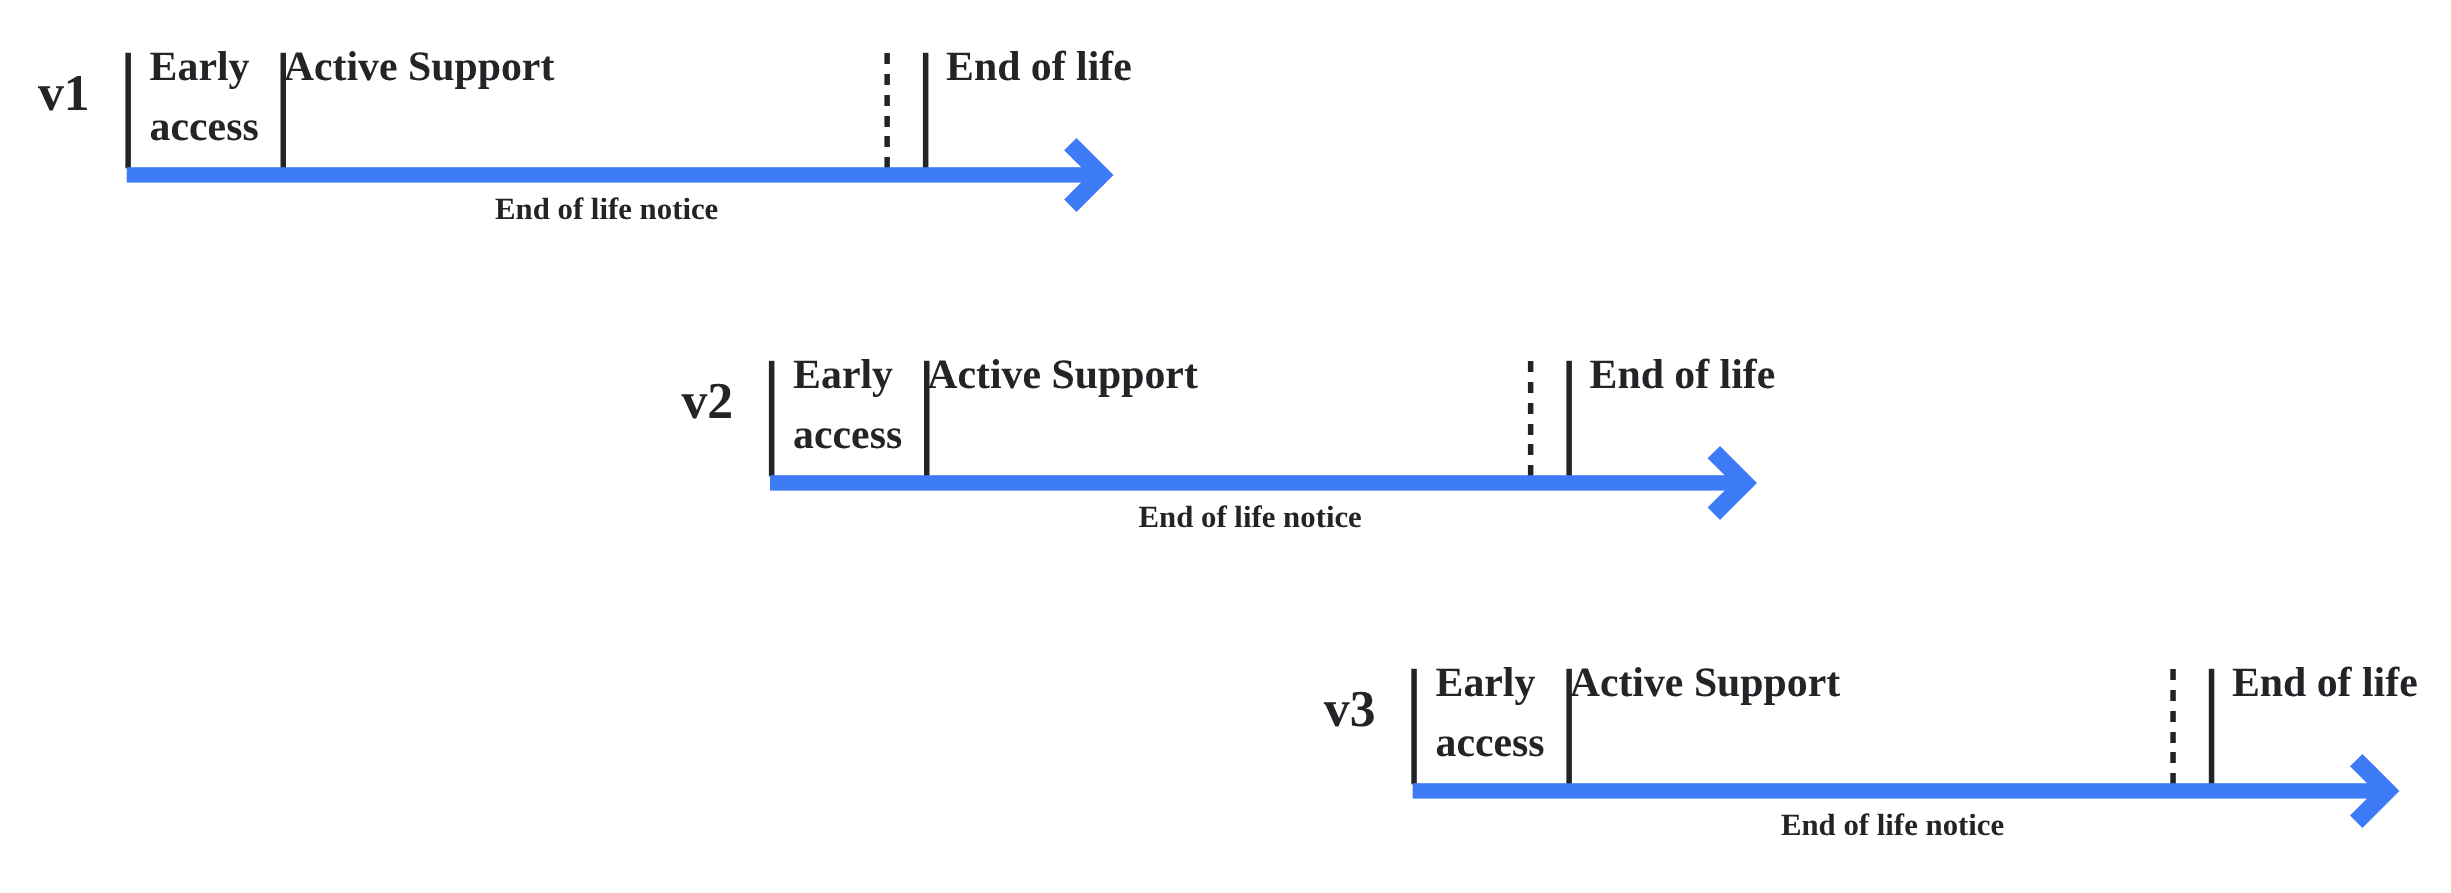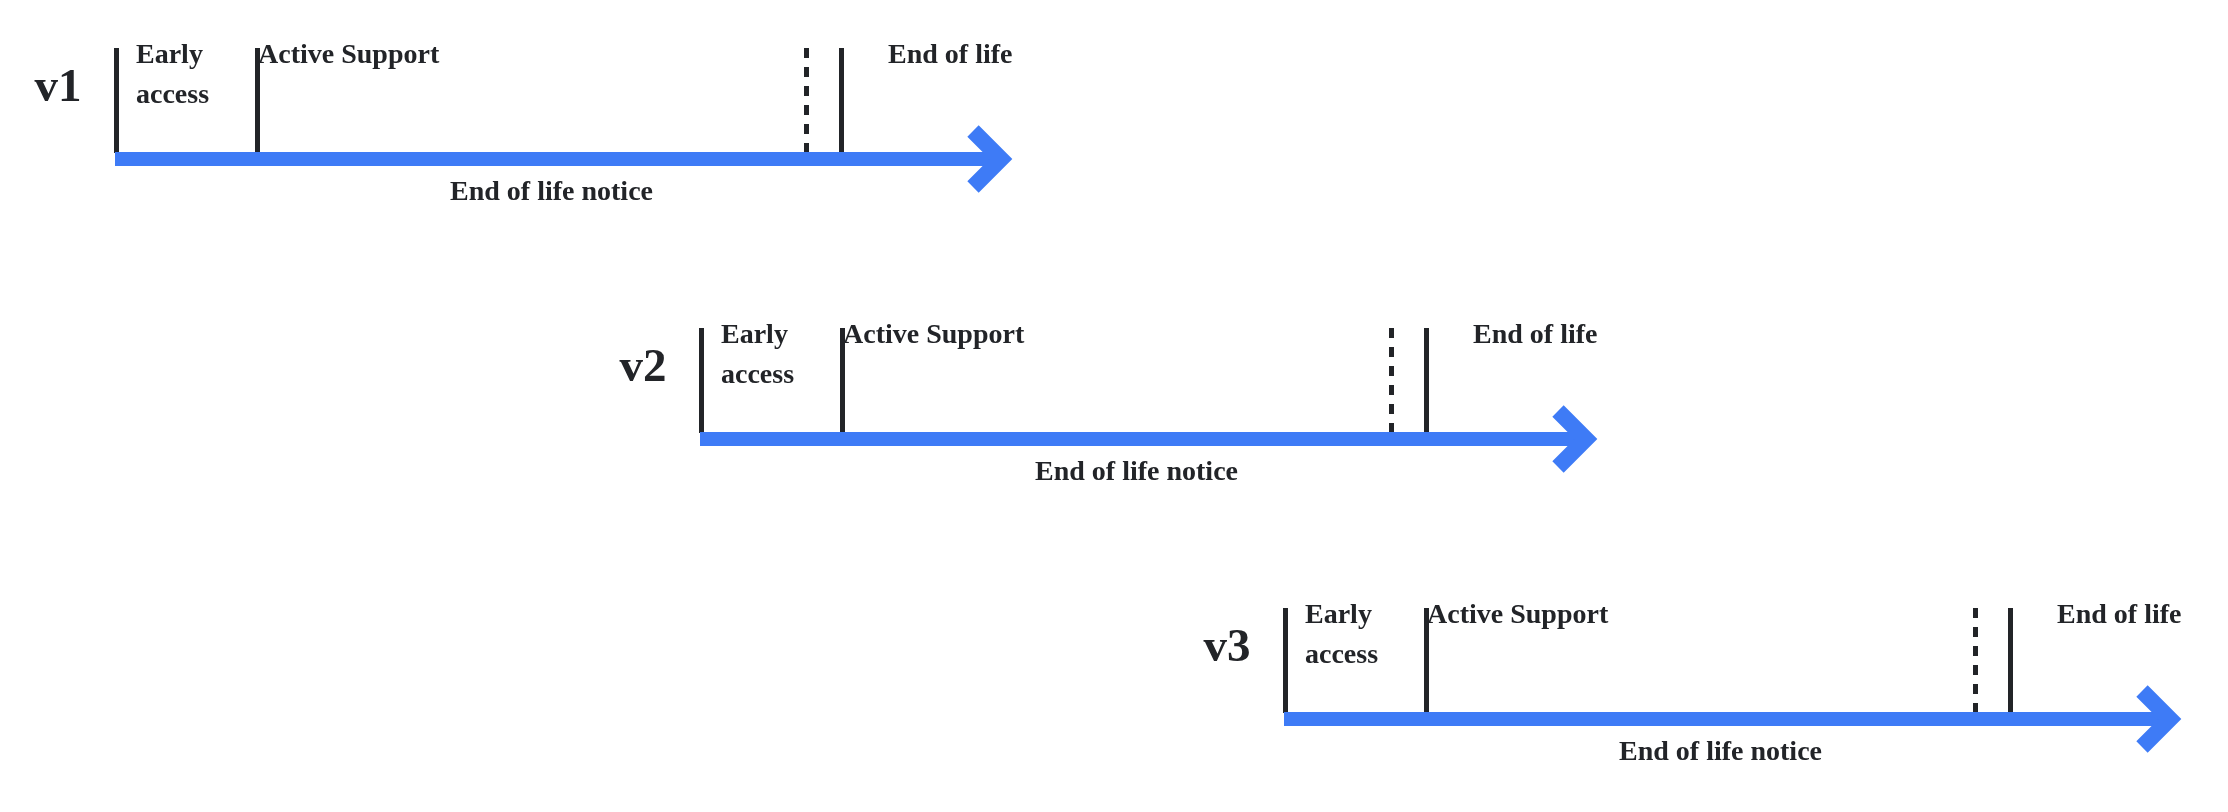--- a/index.html
+++ b/index.html
@@ -54,33 +54,33 @@
     height: 105px;
     background: repeating-linear-gradient(
       180deg,
       #222428 0px, #222428 10px,
       transparent 10px, transparent 19px
     );
   }
   .phase-label {
     position: absolute;
     top: 34px;
-    font-size: 28px;
+    font-size: 38px;
     font-weight: 700;
     line-height: 1.43;
     color: #222428;
     white-space: nowrap;
   }
   .label-early {
     left: 136px;
     width: 112px;
     white-space: normal;
   }
   .label-active { left: 258px; }
-  .label-eol    { left: 888px; }
+  .label-eol    { left: 860px; }
 
   .arrow-svg {
     position: absolute;
     left: 115px;
     top: 119px;
     width: 900px;
     height: 82px;
   }
   .arrow-bar     { fill: #3E7BF6; }
   .arrow-chevron { stroke: #3E7BF6; stroke-width: 16; fill: none; stroke-linejoin: miter; }

